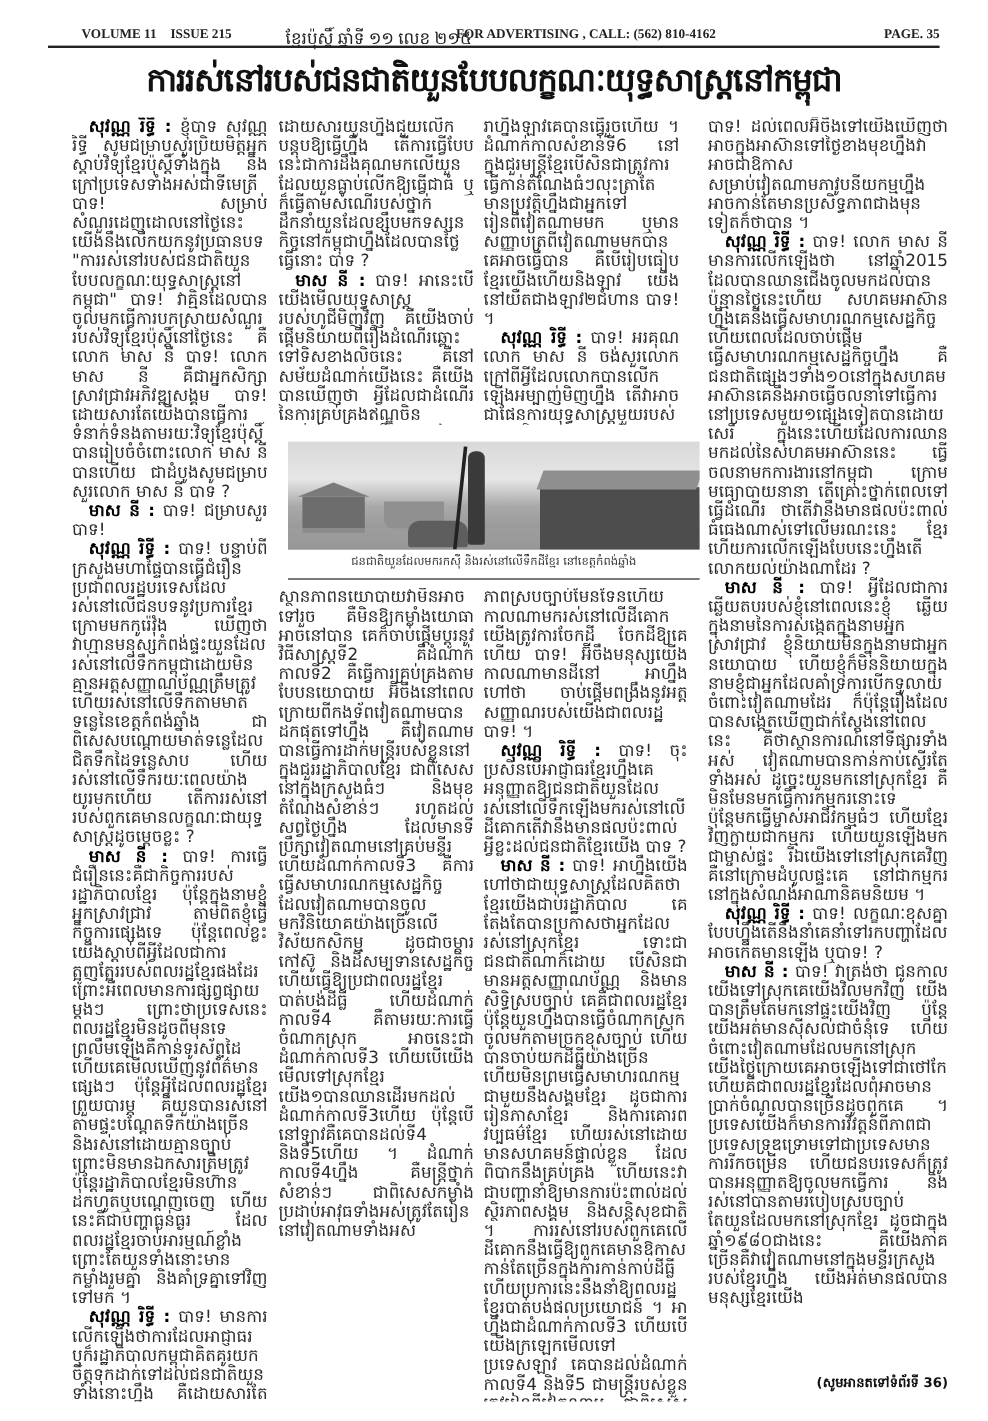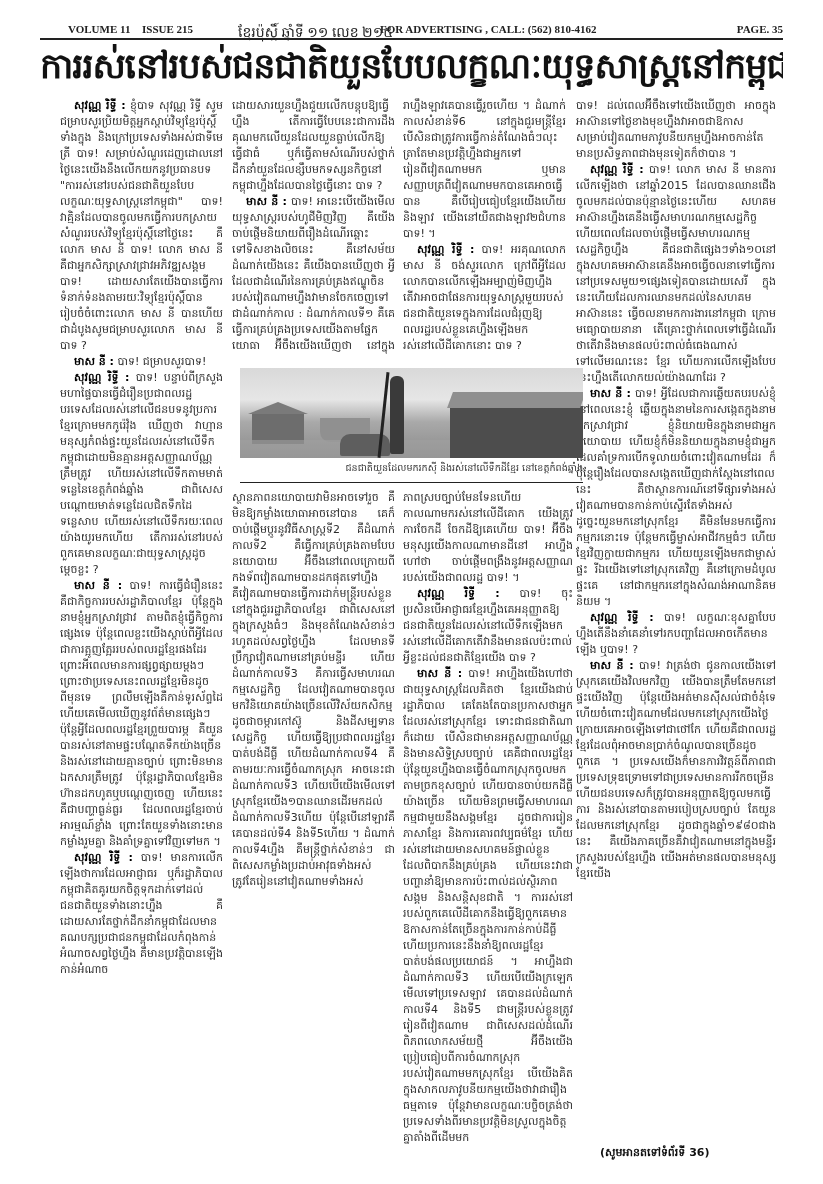--- a/index.html
+++ b/index.html
@@ -3,44 +3,44 @@
 <meta charset="utf-8">
 <style>
   html, body { margin:0; padding:0; background:#ffffff; }
   body { width:823px; height:1184px; position:relative; overflow:hidden;
          font-family:"DejaVu Sans", sans-serif; color:#1a1a1a; }
   .masthead { position:absolute; left:40px; top:20px; width:743px; height:18px;
               border-bottom:2px solid #222; font-family:"Liberation Sans", sans-serif;
               font-weight:bold; font-size:11px; color:#222; }
   .masthead span { position:absolute; top:3px; white-space:nowrap;font-family:Liberation Serif, serif; }
   .headline { position:absolute; left:40px; top:44px; width:743px; height:46px;
-              text-align:center; font-family:Liberation Serif, serif; font-weight:bold;
-              font-size:35px; line-height:46px; color:#111; white-space:nowrap; overflow:hidden;
+              text-align:center; font-family:Liberation Sans, sans-serif; font-weight:bold;
+              font-size:27px; line-height:46px; color:#111; white-space:nowrap; overflow:hidden;
               letter-spacing:-1px; }
-  .col { position:absolute; font-size:11px; line-height:16px; text-align:justify;
+  .col { position:absolute; font-size:14px; line-height:16px; text-align:justify;
          color:#2a2a2a; overflow:hidden; }
   .col p { margin:0; text-indent:14px; }
   .spk { font-weight:bold; color:#000; }
   .photo { position:absolute; left:240px; top:368px; width:343px; height:90px; overflow:hidden;
            background:linear-gradient(180deg,#d9d9d9 0%,#e6e6e6 35%,#a9a9a9 60%,#8a8a8a 100%); }
   .photo .house1 { position:absolute; left:12px; top:46px; width:52px; height:30px; background:#6d6d6d; }
   .photo .house1:before { content:""; position:absolute; left:-4px; top:-12px; border-left:30px solid transparent;
                           border-right:30px solid transparent; border-bottom:12px solid #7a7a7a; }
   .photo .boat { position:absolute; left:80px; top:50px; width:50px; height:24px; background:#909090; border-radius:0 0 10px 10px; }
   .photo .house2 { position:absolute; left:210px; top:38px; width:133px; height:52px; background:#4d4d4d; }
   .photo .house2:before { content:""; position:absolute; left:0; top:-14px; width:133px; height:16px; background:#8f8f8f;
                           transform:skewX(-20deg); }
   .photo .person { position:absolute; left:150px; top:8px; width:14px; height:78px; background:#3a3a3a; border-radius:6px 6px 2px 2px; }
   .photo .pole { position:absolute; left:142px; top:4px; width:3px; height:86px; background:#222; transform:rotate(6deg); }
   .photo .basket { position:absolute; left:100px; top:66px; width:50px; height:22px; background:#5e5e5e; border-radius:10px 10px 2px 2px; }
   .photo .water { position:absolute; left:0; top:72px; width:100%; height:18px; background:rgba(160,160,160,0.6); }
   .caption { position:absolute; left:240px; top:462px; width:343px; height:16px; font-size:9.6px;
-             text-align:right; color:#333; white-space:nowrap; }
+             text-align:center; color:#333; white-space:nowrap; }
   .rule { position:absolute; left:240px; top:482px; width:343px; height:1px; background:#222; }
-  .continued { position:absolute; left:600px; top:1145px; width:190px; text-align:left;
+  .continued { position:absolute; left:600px; top:1145px; width:190px; text-align:right;
                font-weight:bold; font-size:11px; color:#111; }
 </style>
 </head>
 <body>
 
 <div class="masthead">
   <span style="left:28px">VOLUME 11</span>
   <span style="left:102px">ISSUE 215</span>
   <span style="left:198px;font-weight:normal;font-size:14px">ខ្មែរប៉ុស្ដិ៍ ឆ្នាំទី ១១ លេខ ២១៥</span>
   <span style="left:340px">FOR ADVERTISING ,  CALL: (562) 810-4162</span>
@@ -60,21 +60,21 @@
 <div class="col" id="col2" style="left:232px;top:98px;width:163px;height:256px;">
     <p style="text-indent: 0px;"><span>ដោយសារយួនហ្នឹងជួយលើកបន្តុបឱ្យធ្វើហ្នឹង តើការធ្វើបែបនេះជាការដឹងគុណមកលើយួនដែលយួនធ្លាប់លើកឱ្យធ្វើជាធំ ឬក៏ធ្វើតាមសំណើរបស់ថ្នាក់ដឹកនាំយួនដែលខ្សឹបមកទស្សនកិច្ចនៅកម្ពុជាហ្នឹងដែលបានថ្លៃធ្វើនោះ បាទ ?</span></p>
     <p><span class="spk">មាស នី :</span><span> បាទ! អានេះបើយើងមើលយុទ្ធសាស្ត្ររបស់ហូជីមិញវិញ គឺយើងចាប់ផ្ដើមនិយាយពីរឿងដំណើរឆ្ពោះទៅទិសខាងលិចនេះ គឺនៅសម័យដំណាក់យើងនេះ គឺយើងបានឃើញថា អ្វីដែលជាដំណើរនៃការគ្រប់គ្រងឥណ្ឌូចិនរបស់វៀតណាមហ្នឹងវាមានចែកចេញទៅជាដំណាក់កាល : ដំណាក់កាលទី១ គឺគេធ្វើការគ្រប់គ្រងប្រទេសយើងតាមផ្នែកយោធា អ៊ីចឹងយើងឃើញថា នៅក្នុងទសវត្សរ៍ឆ្នាំ៨០ហ្នឹង គឺគេបានធ្វើរួចហើយ បន្ទាប់មកទៀតនៅពេលដែល</span></p>
   </div>
 
 <div class="col" id="col3" style="left:403px;top:98px;width:163px;height:256px;">
     <p style="text-indent: 0px;"><span>រាហ្នឹងឡាវគេបានធ្វើរួចហើយ ។ ដំណាក់កាលសំខាន់ទី6 នៅក្នុងជួរមន្ត្រីខ្មែរបើសិនជាត្រូវការធ្វើកាន់តំណែងធំៗលុះត្រាតែមានប្រវត្តិហ្នឹងជាអ្នកទៅរៀនពីវៀតណាមមក ឬមានសញ្ញាបត្រពីវៀតណាមមកបានគេអាចធ្វើបាន គឺបើរៀបធៀបខ្មែរយើងហើយនិងឡាវ យើងនៅយឺតជាងឡាវ២ជំហាន បាទ! ។</span></p>
     <p><span class="spk">សុវណ្ណ រិទ្ធី :</span><span> បាទ! អរគុណលោក មាស នី ចង់សួរលោក ក្រៅពីអ្វីដែលលោកបានលើកឡើងអម្បាញ់មិញហ្នឹង តើវាអាចជាផែនការយុទ្ធសាស្ត្រមួយរបស់ជនជាតិយួនទេក្នុងការដែលជំរុញឱ្យពលរដ្ឋរបស់ខ្លួនគេហ្នឹងឡើងមករស់នៅលើដីគោកនោះ បាទ ?</span></p>
   </div>
 
-<div class="col" id="col4" style="left:576px;top:98px;width:200px;height:1045px;">
+<div class="col" id="col4" style="left:590px;top:98px;width:200px;height:1045px;">
     <p style="text-indent: 0px;"><span>បាទ! ដល់ពេលអ៊ីចឹងទៅយើងឃើញថា អាចក្នុងអាស៊ានទៅថ្ងៃខាងមុខហ្នឹងវាអាចជាឱកាសសម្រាប់វៀតណាមភាវូបនីយកម្មហ្នឹងអាចកាន់តែមានប្រសិទ្ធភាពជាងមុនទៀតក៏ថាបាន ។</span></p>
     <p><span class="spk">សុវណ្ណ រិទ្ធី :</span><span> បាទ! លោក មាស នី មានការលើកឡើងថា នៅឆ្នាំ2015 ដែលបានឈានជើងចូលមកដល់បានប៉ុន្មានថ្ងៃនេះហើយ សហគមអាស៊ានហ្នឹងគេនឹងធ្វើសមាហរណកម្មសេដ្ឋកិច្ច ហើយពេលដែលចាប់ផ្ដើមធ្វើសមាហរណកម្មសេដ្ឋកិច្ចហ្នឹង គឺជនជាតិផ្សេងៗទាំង១០នៅក្នុងសហគមអាស៊ានគេនឹងអាចធ្វើចលនាទៅធ្វើការនៅប្រទេសមួយ១ផ្សេងទៀតបានដោយសេរី ក្នុងនេះហើយដែលការឈានមកដល់នៃសហគមអាស៊ាននេះ ធ្វើចលនាមកការងារនៅកម្ពុជា ក្រោមមធ្យោបាយនានា តើគ្រោះថ្នាក់ពេលទៅធ្វើដំណើរ ថាតើវានឹងមានផលប៉ះពាល់ធំធេងណាស់ទៅលើមរណះនេះ ខ្មែរ ហើយការលើកឡើងបែបនេះហ្នឹងតើលោកយល់យ៉ាងណាដែរ ?</span></p>
     <p><span class="spk">មាស នី :</span><span> បាទ! អ្វីដែលជាការឆ្លើយតបរបស់ខ្ញុំនៅពេលនេះខ្ញុំ ឆ្លើយក្នុងនាមនៃការសង្កេតក្នុងនាមអ្នកស្រាវជ្រាវ ខ្ញុំនិយាយមិនក្នុងនាមជាអ្នកនយោបាយ ហើយខ្ញុំក៏មិននិយាយក្នុងនាមខ្ញុំជាអ្នកដែលគាំទ្រការបើកទូលាយចំពោះវៀតណាមដែរ ក៏ប៉ុន្តែរឿងដែលបានសង្កេតឃើញជាក់ស្ដែងនៅពេលនេះ គឺថាស្ថានការណ៍នៅទីផ្សារទាំងអស់ វៀតណាមបានកាន់កាប់ស្ទើរតែទាំងអស់ ដូច្នេះយួនមកនៅស្រុកខ្មែរ គឺមិនមែនមកធ្វើការកម្មករនោះទេ ប៉ុន្តែមកធ្វើម្ចាស់អាជីវកម្មធំៗ ហើយខ្មែរវិញក្លាយជាកម្មករ ហើយយួនឡើងមកជាម្ចាស់ផ្ទះ រីឯយើងទៅនៅស្រុកគេវិញ គឺនៅក្រោមដំបូលផ្ទះគេ នៅជាកម្មករនៅក្នុងសំណង់អាណានិគមនិយម ។</span></p>
     <p><span class="spk">សុវណ្ណ រិទ្ធី :</span><span> បាទ! លក្ខណៈខុសគ្នាបែបហ្នឹងតើនឹងនាំគេនាំទៅរកបញ្ហាដែលអាចកើតមានឡើង ឬបាទ! ?</span></p>
     <p><span class="spk">មាស នី :</span><span> បាទ! វាត្រង់ថា ជូនកាលយើងទៅស្រុកគេយើងវិលមកវិញ យើងបានត្រឹមតែមកនៅផ្ទះយើងវិញ ប៉ុន្តែយើងអត់មានស៊ីសល់ជាចំនុំទេ ហើយចំពោះវៀតណាមដែលមកនៅស្រុកយើងថ្ងៃក្រោយគេអាចឡើងទៅជាថៅកែ ហើយគឺជាពលរដ្ឋខ្មែរដែលពុំអាចមានប្រាក់ចំណូលបានច្រើនដូចពួកគេ ។ ប្រទេសយើងក៏មានការវិវត្តន៍ពីភាពជាប្រទេសទ្រុឌទ្រោមទៅជាប្រទេសមានការរីកចម្រើន ហើយជនបរទេសក៏ត្រូវបានអនុញ្ញាតឱ្យចូលមកធ្វើការ និងរស់នៅបានតាមរបៀបស្របច្បាប់ តែយួនដែលមកនៅស្រុកខ្មែរ ដូចជាក្នុងឆ្នាំ១៩៨០ជាងនេះ គឺយើងភាគច្រើនគឺវាវៀតណាមនៅក្នុងមន្ទីរក្រសួងរបស់ខ្មែរហ្នឹង យើងអត់មានផលបានមនុស្សខ្មែរយើង</span></p>
   </div>
 
 <div class="photo">
   <div class="house1"></div>
   <div class="boat"></div>

